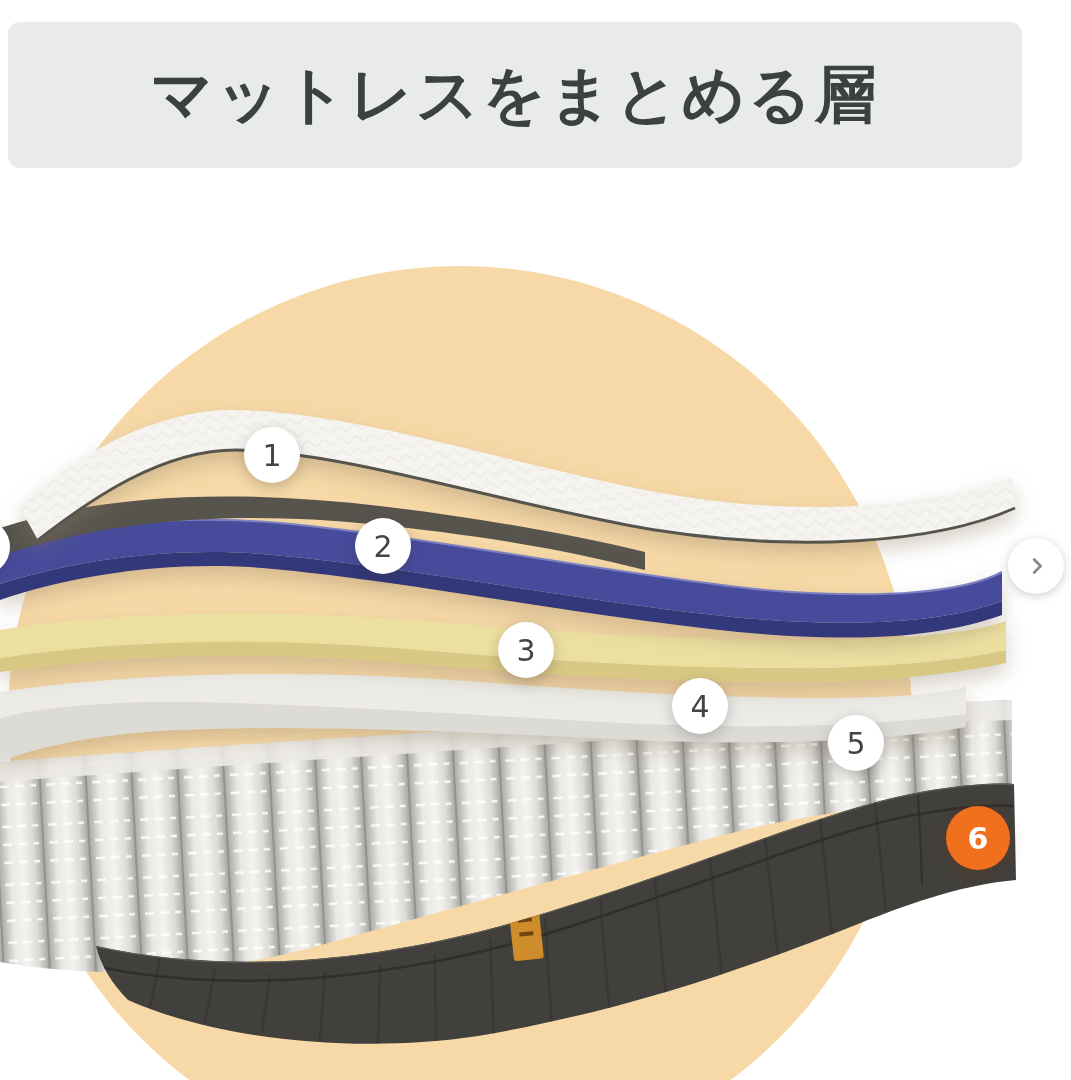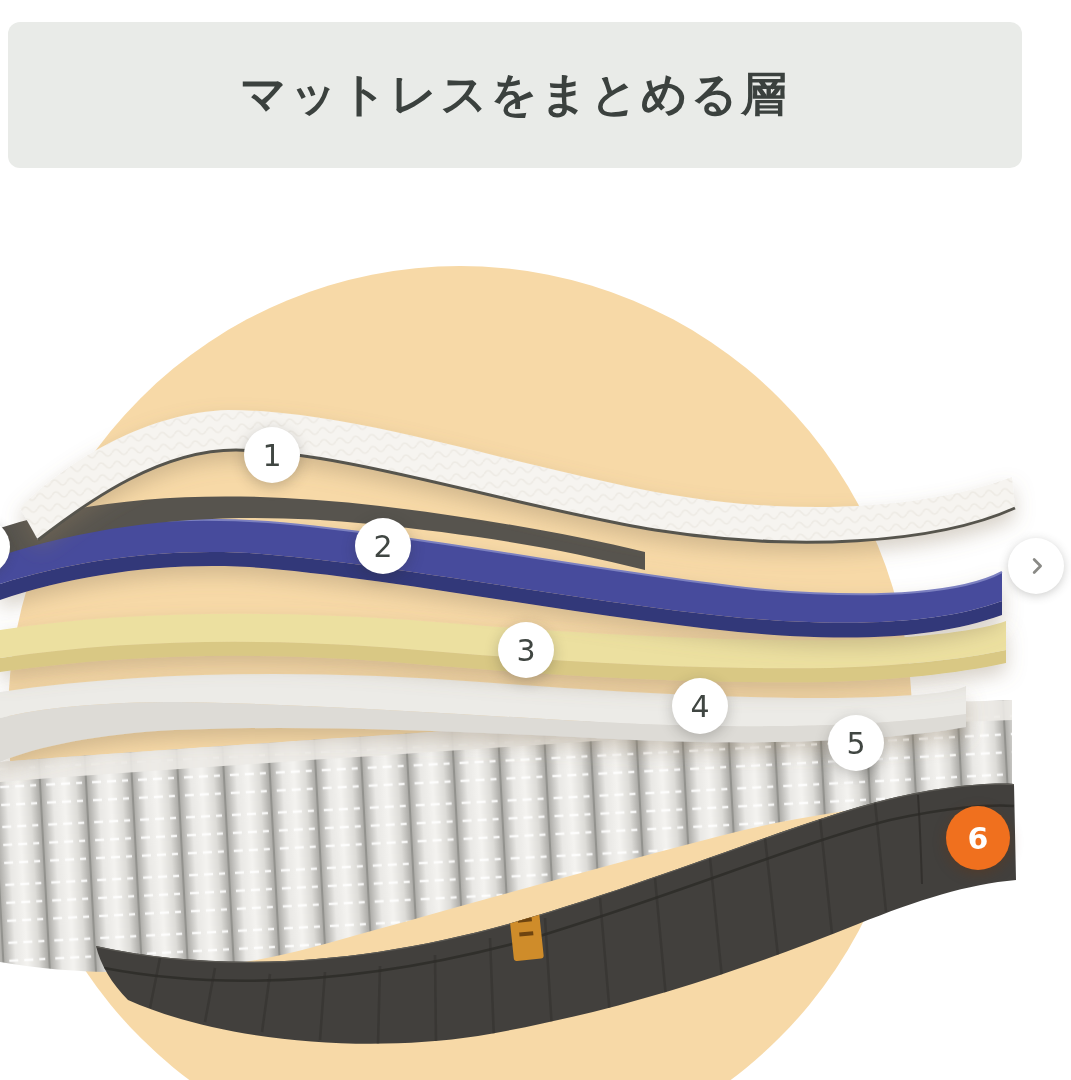--- a/index.html
+++ b/index.html
@@ -9,21 +9,21 @@
   }
   .slide{position:relative;width:1071px;height:1080px;background:#fff;}
 
   
   .banner{
     position:absolute;left:8px;top:22px;width:1014px;height:146px;
     background:var(--banner-bg,#e9ebe8);border-radius:12px;
     display:flex;align-items:center;justify-content:center;
   }
   .banner h1{
-    margin:0;font-size:46px;font-weight:bold;color:#3b413e;letter-spacing:3px;
+    margin:0;font-size:62px;font-weight:bold;color:#3b413e;letter-spacing:3px;
   }
 
   
   .stage{position:absolute;left:0;top:0;width:1071px;height:1080px;}
   svg{display:block;}
   .bg-circle{fill:var(--background-circle,#f7d9a7);}
   .l-cover{fill:var(--layer-cover,#f6f4f0);}
   .l-liner{fill:var(--layer-liner,#57544e);}
   .l-blue{fill:var(--layer-blue,#474c9c);}
   .l-blue-front{fill:#333879;}

